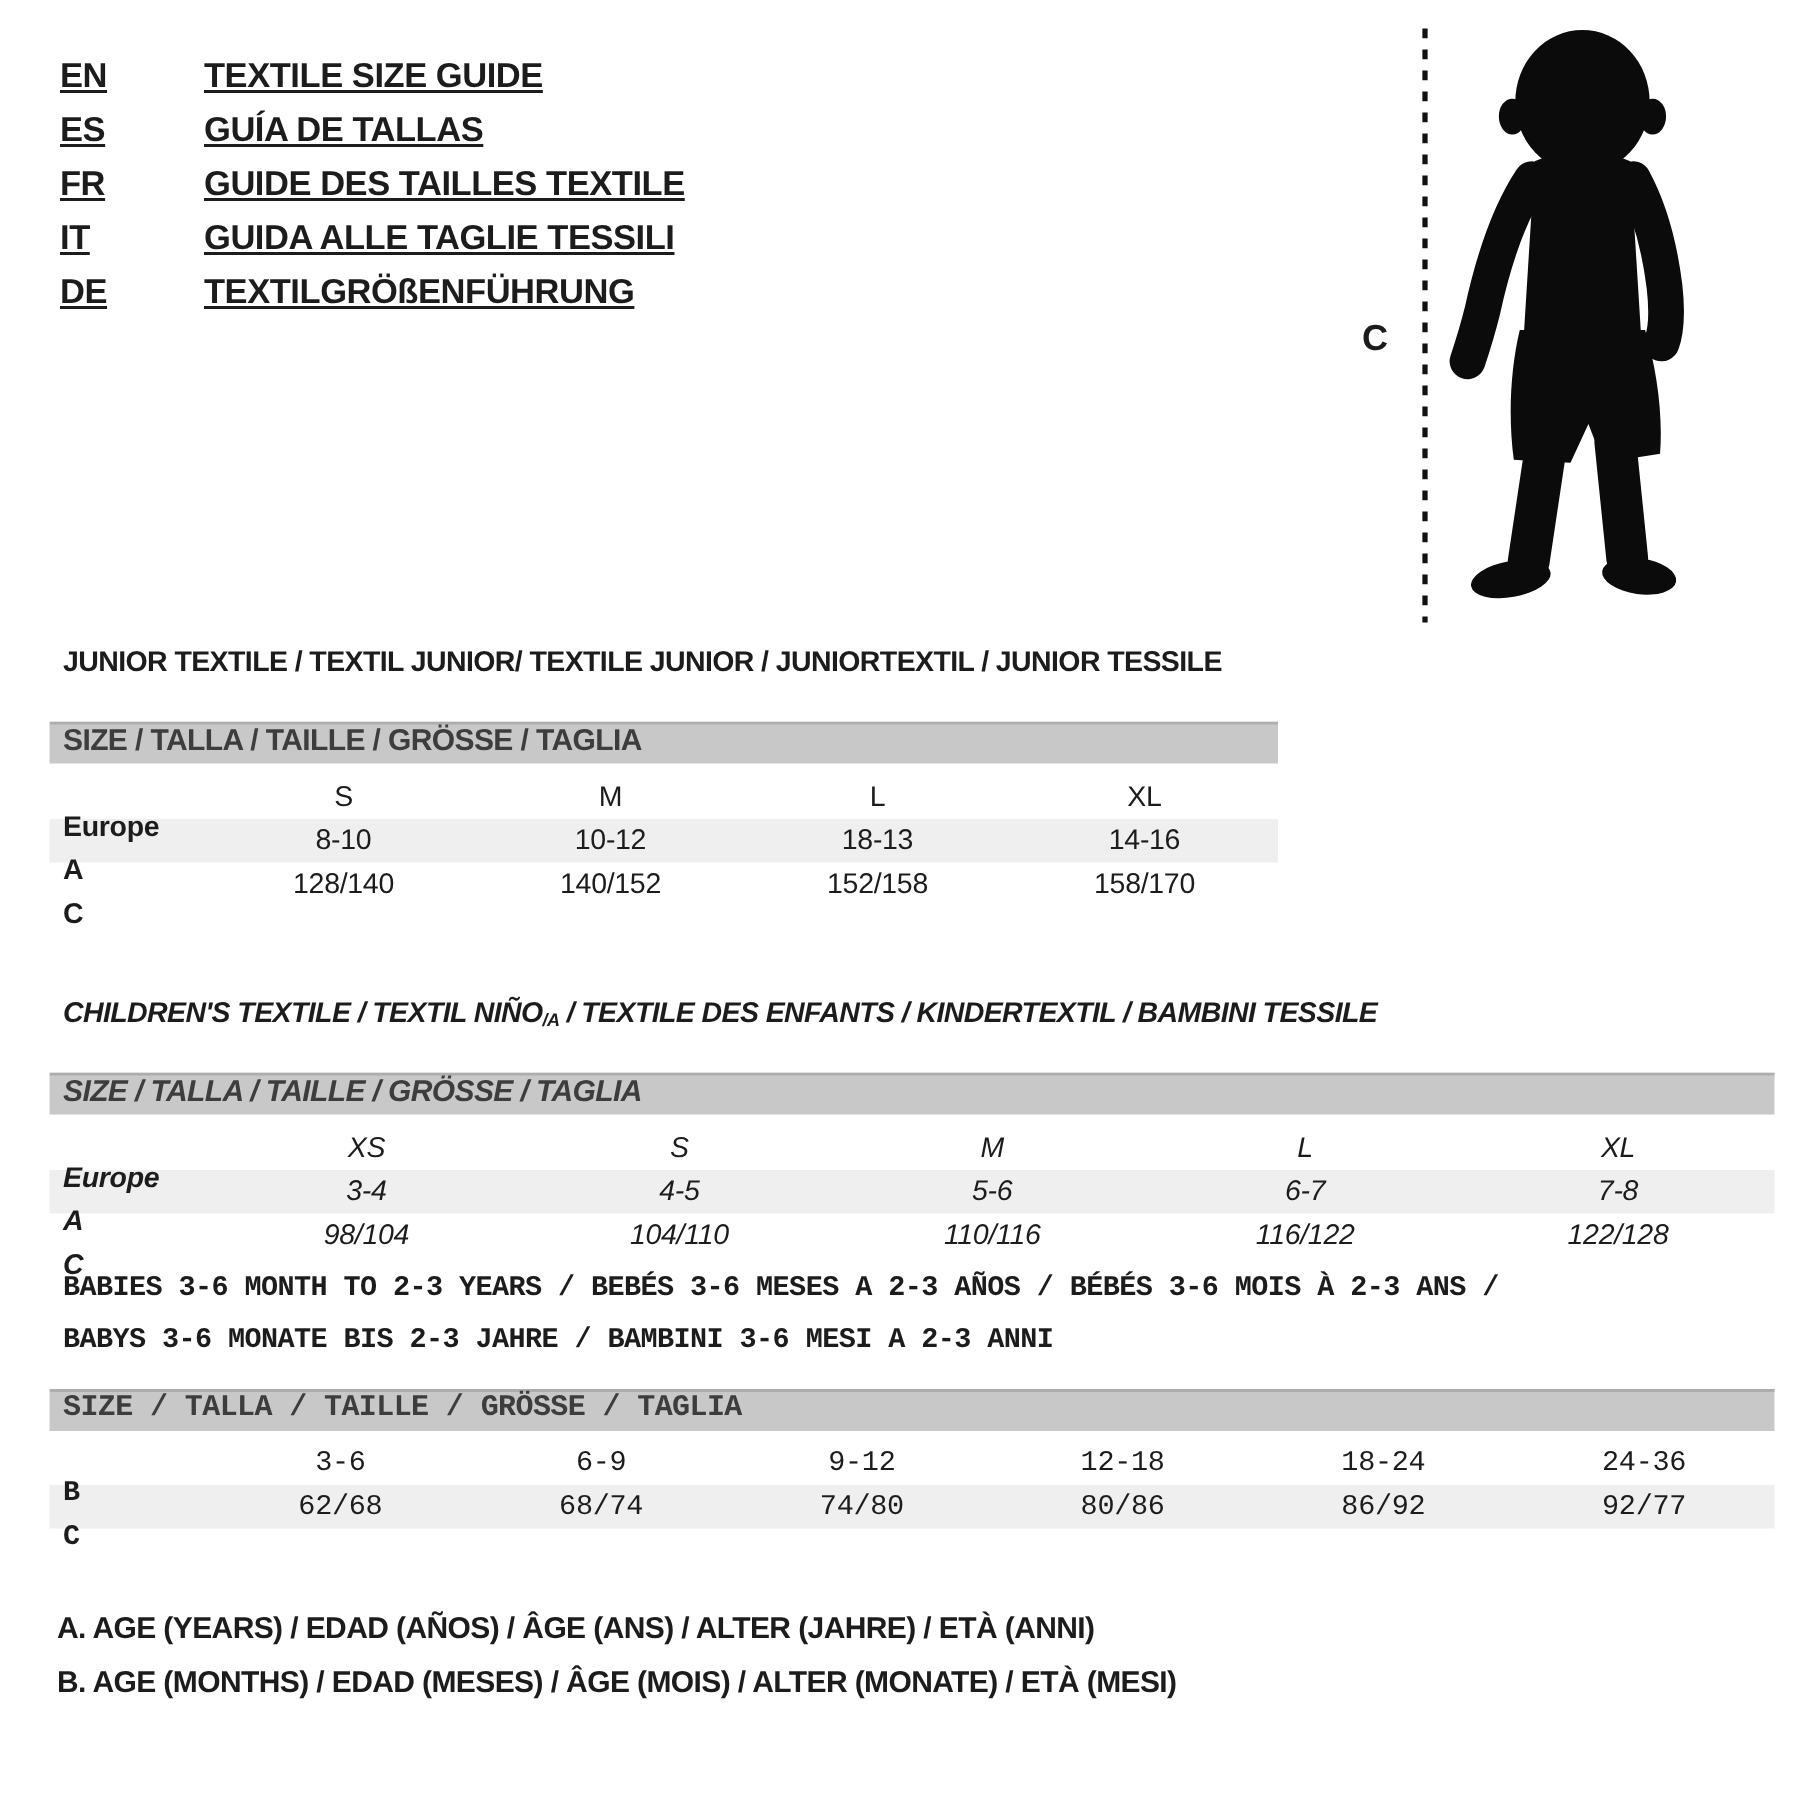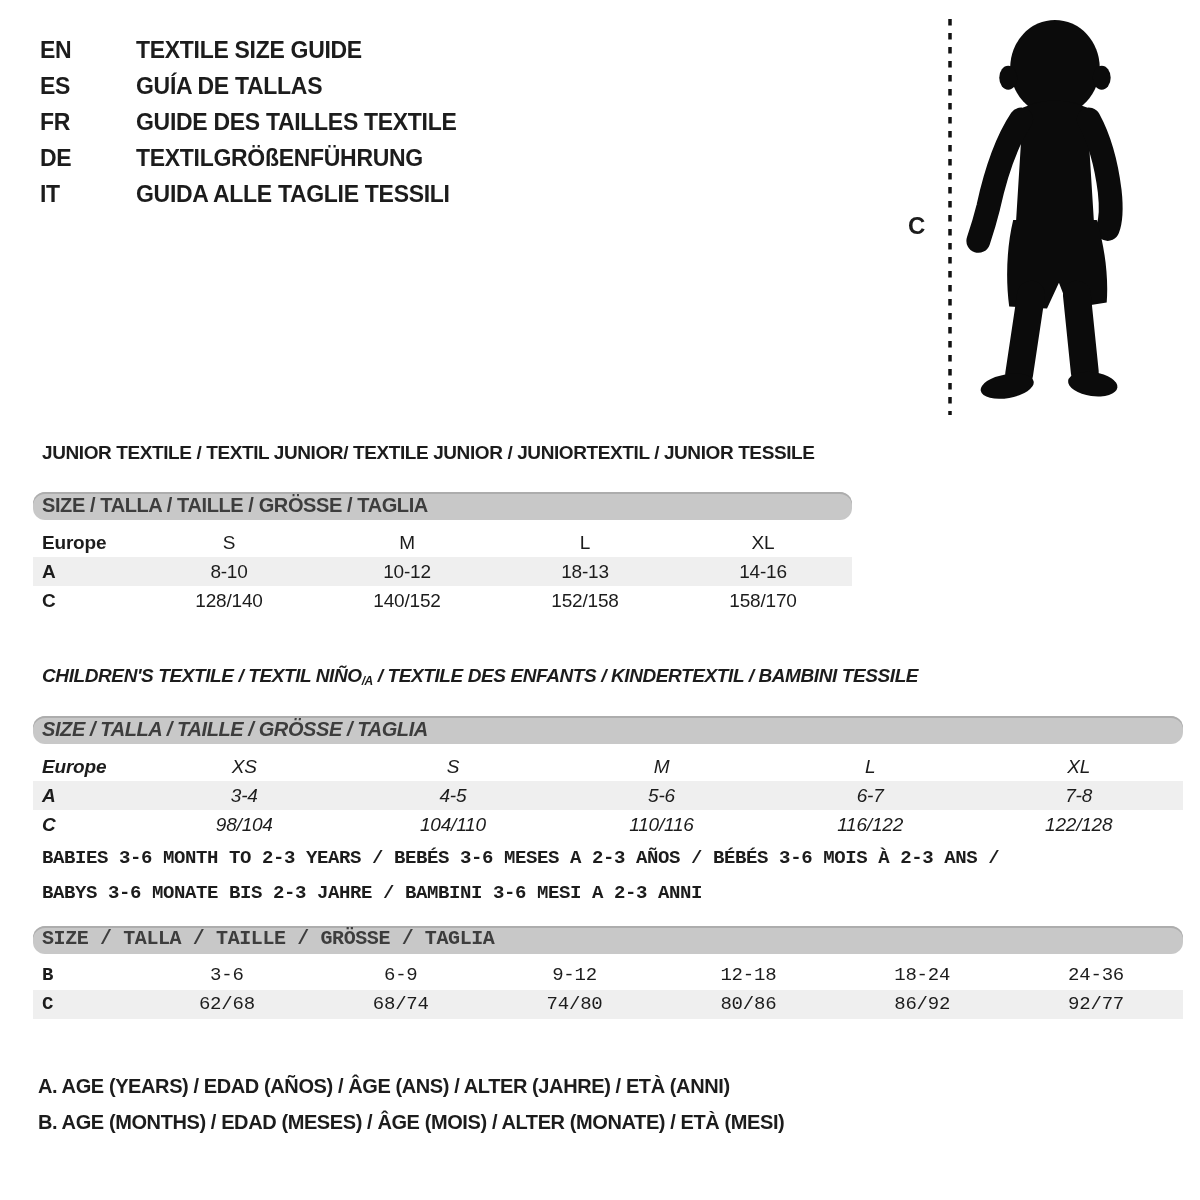--- a/index.html
+++ b/index.html
@@ -12,49 +12,49 @@
   }
   *{margin:0;padding:0;box-sizing:border-box;}
   html,body{background:#fff;}
   body{font-family:"Liberation Sans","DejaVu Sans",sans-serif;color:var(--text-color);}
   .page{
     position:relative;width:1200px;height:1200px;background:var(--background);
     overflow:hidden;
   }
   
   .lang-block{position:absolute;left:40px;top:32px;}
-  .lang-row{display:flex;line-height:36px;}
+  .lang-row{display:flex;line-height:36px;text-decoration:underline;}
   .lang-code{width:80px;font-weight:700;font-size:23px;letter-spacing:-0.3px;}
   .lang-title{font-weight:700;font-size:23px;letter-spacing:-0.3px;margin-left:16px;}
   
   .dash-line{position:absolute;left:946px;top:16px;}
   .silhouette{position:absolute;left:963px;top:16px;}
   .c-label{position:absolute;left:908px;top:212px;font-size:24px;font-weight:700;}
   
   .section{position:absolute;left:33px;}
   .sec-title{font-size:19px;font-weight:700;letter-spacing:-0.4px;padding-left:9px;line-height:24px;white-space:nowrap;}
   .sec-title .subz{font-size:12px;position:relative;top:3px;font-weight:700;}
   .size-bar{
     height:28px;line-height:26px;background:var(--bar-bg);
     box-shadow:inset 0 2px 0 #adadad;
     color:var(--bar-text-color);font-size:20px;font-weight:700;letter-spacing:-0.4px;
-    padding-left:9px;white-space:nowrap;border-radius:12px;
+    padding-left:9px;white-space:nowrap;
   }
-  .sec-junior{top:441px;width:819px;}
+  .sec-junior{top:430px;width:819px;}
   .sec-junior .size-bar{margin-top:27px;}
   .sec-children{top:664px;width:1150px;font-style:italic;}
   .sec-children .size-bar{margin-top:26px;}
   .sec-babies{top:841px;width:1150px;font-family:Liberation Mono, monospace;}
   .sec-babies .sec-title{line-height:35px;}
   .sec-babies .size-bar{margin-top:15px;}
   .rows{margin-top:8px;}
   .sec-babies .rows{margin-top:7px;}
   .trow{display:flex;height:29px;line-height:29px;font-size:19px;letter-spacing:-0.2px;}
   .trow.alt{background:var(--alt-row-bg);}
-  .tlabel{width:107px;padding-left:9px;font-weight:700;}
+  .tlabel{width:107px;padding-left:9px;font-weight:700;margin-top:20px;}
   .tcell{flex:1;text-align:center;}
   
   .footnotes{position:absolute;left:38px;top:1068px;}
   .footnote{font-size:20px;font-weight:700;letter-spacing:-0.4px;line-height:36px;white-space:nowrap;}
 </style>
 </head>
 <body>
 
 <div class="page">
 
@@ -65,26 +65,26 @@
     </div>
     <div class="lang-row">
       <span class="lang-code">ES</span>
       <span class="lang-title">GUÍA DE TALLAS</span>
     </div>
     <div class="lang-row">
       <span class="lang-code">FR</span>
       <span class="lang-title">GUIDE DES TAILLES TEXTILE</span>
     </div>
     <div class="lang-row">
+      <span class="lang-code">IT</span>
+      <span class="lang-title">GUIDA ALLE TAGLIE TESSILI</span>
+    </div>
+    <div class="lang-row">
       <span class="lang-code">DE</span>
       <span class="lang-title">TEXTILGRÖßENFÜHRUNG</span>
-    </div>
-    <div class="lang-row">
-      <span class="lang-code">IT</span>
-      <span class="lang-title">GUIDA ALLE TAGLIE TESSILI</span>
     </div>
   </div>
 
   <span class="c-label">C</span>
   <svg class="dash-line" width="8" height="402" viewBox="0 0 8 402">
     <line x1="4" y1="3" x2="4" y2="399" stroke="#111111" stroke-width="3.5" stroke-dasharray="6.5 7.5"></line>
   </svg>
   <svg class="silhouette" width="170" height="398" viewBox="0 0 170 400">
     <g fill="var(--ink)">
       <ellipse cx="92" cy="52" rx="45" ry="48"></ellipse>

